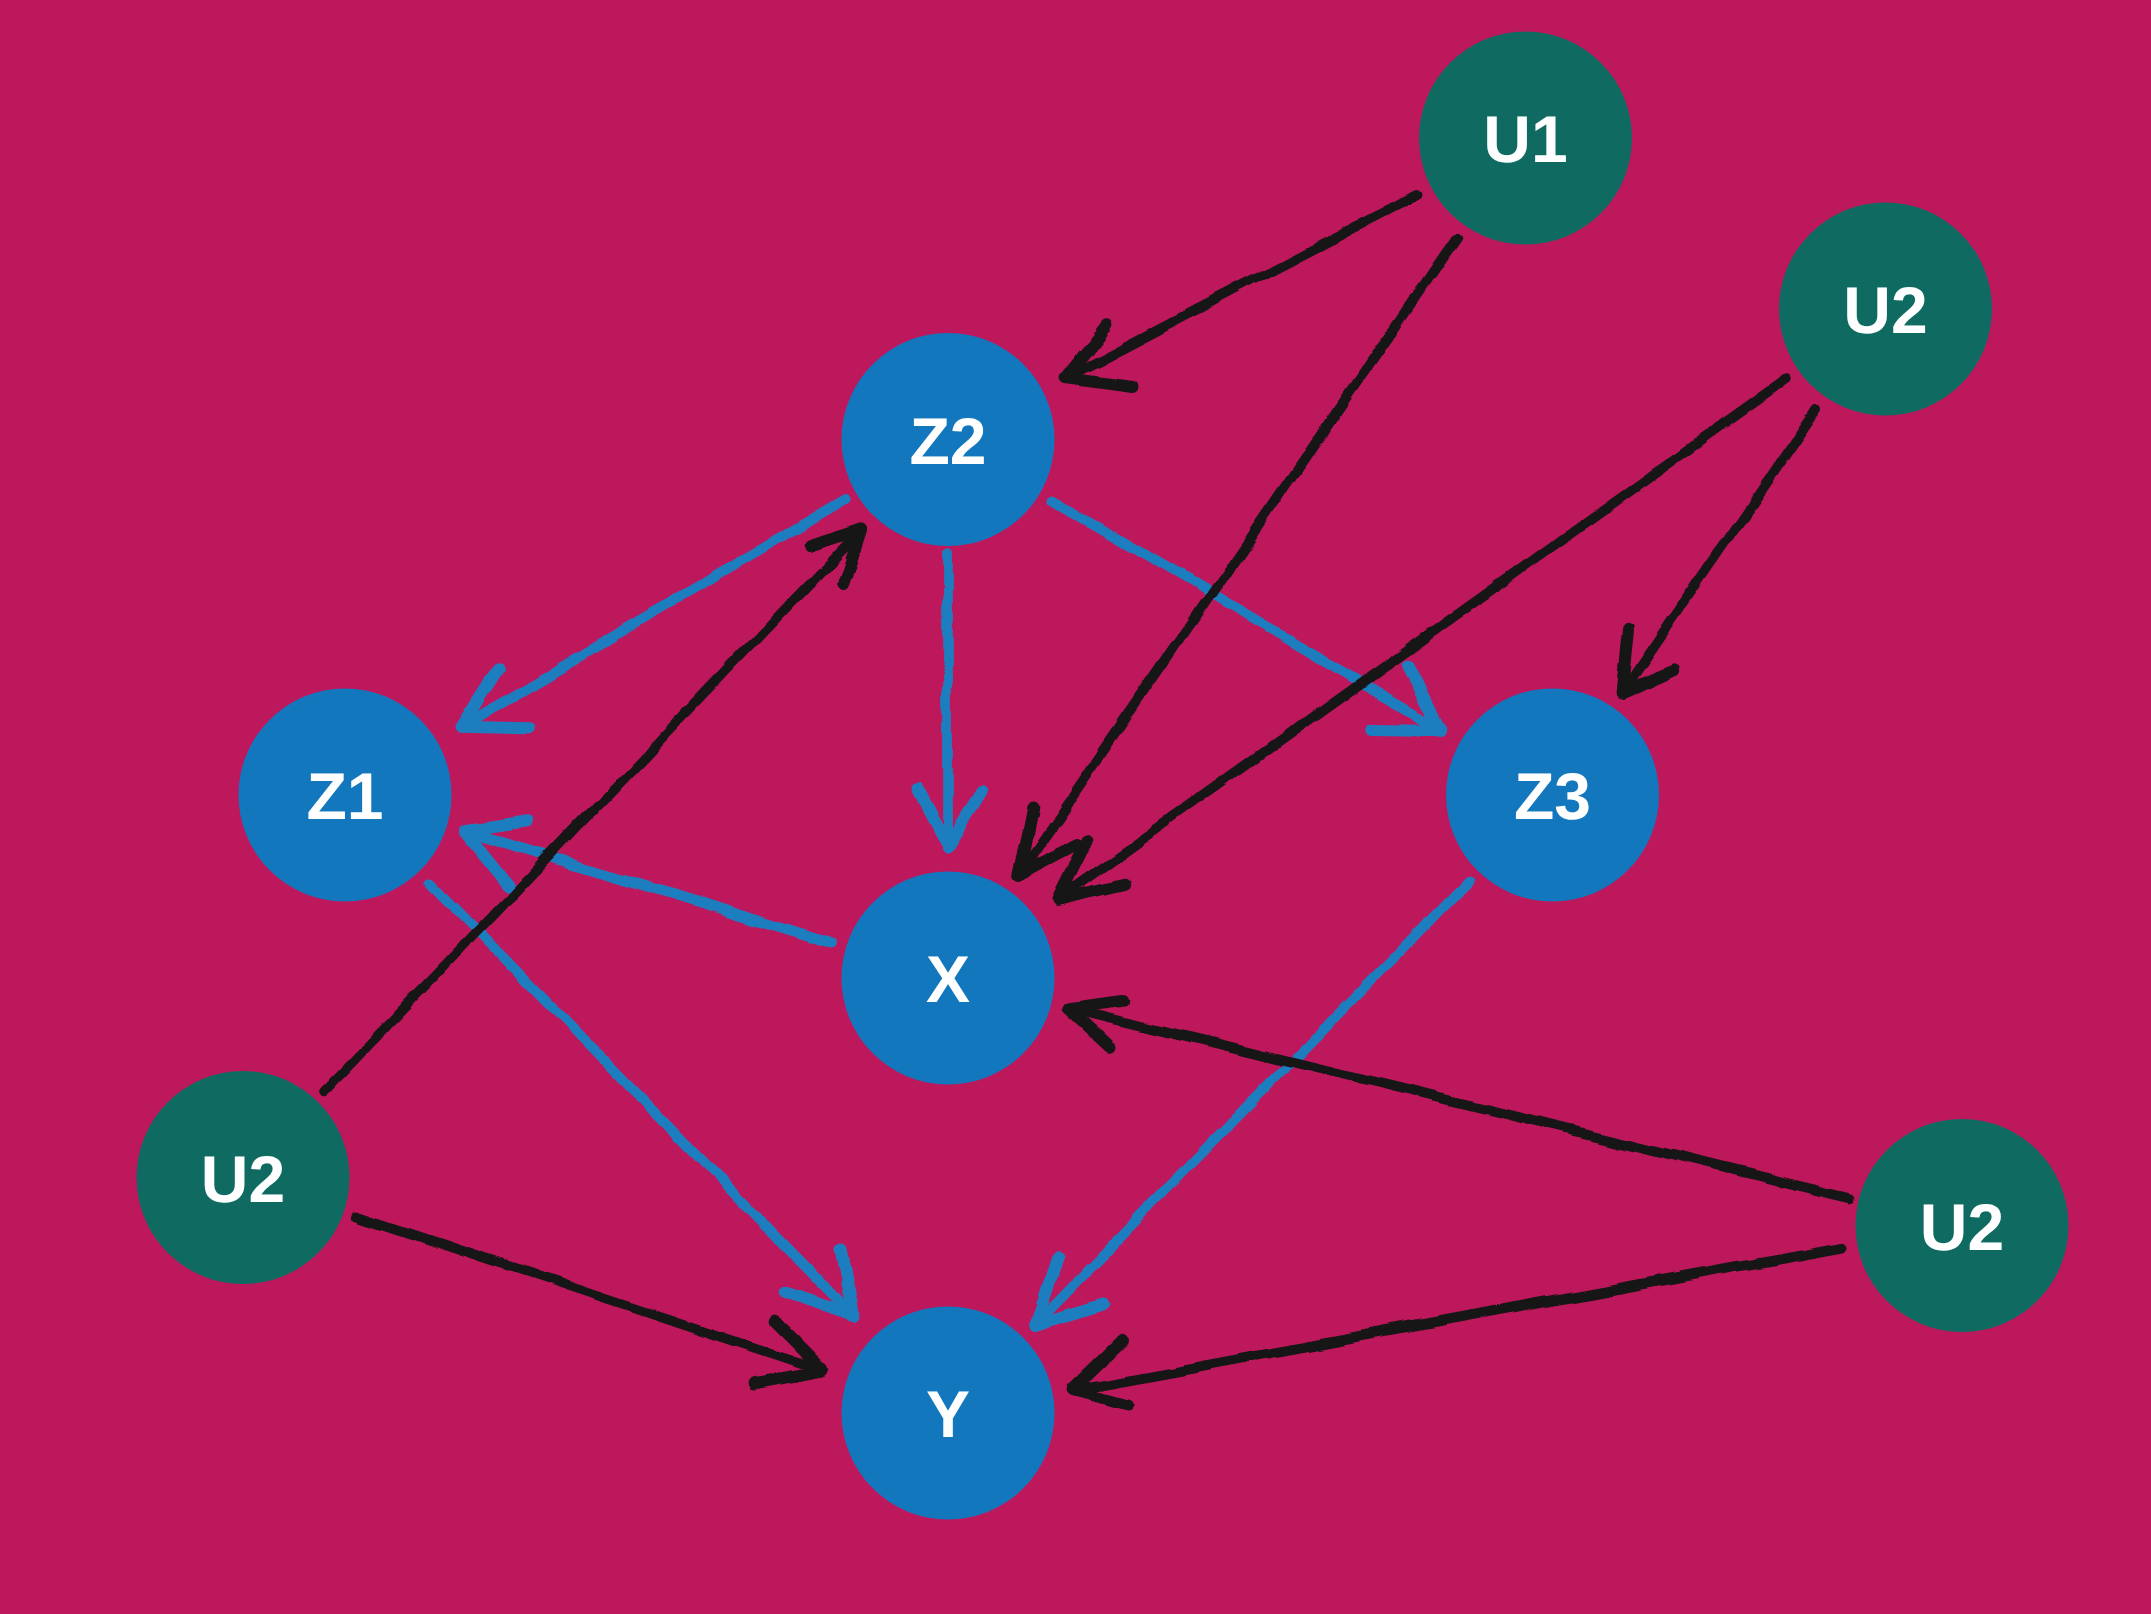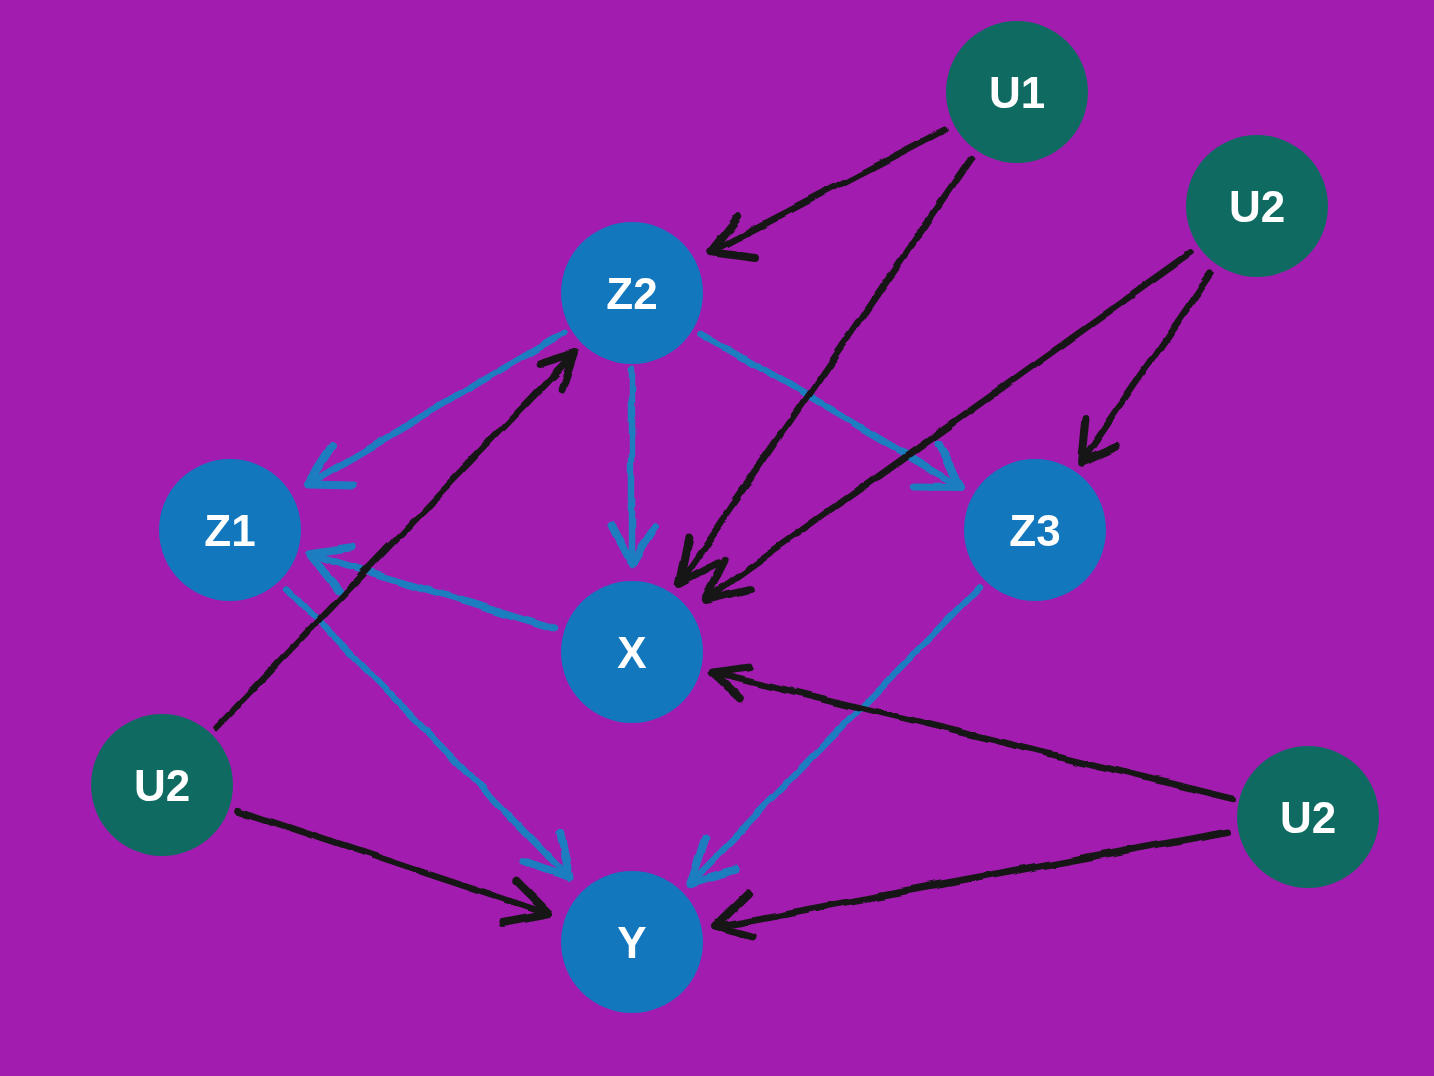--- a/index.html
+++ b/index.html
@@ -5,21 +5,21 @@
   html, body {
     margin: 0;
     padding: 0;
     background: #ffffff;
     font-family: "Liberation Sans", sans-serif;
   }
   .stage {
     position: relative;
     width: 1434px;
     height: 1076px;
-    background: #a21caf;
+    background: #be185d;
     overflow: hidden;
   }
   svg { display: block; }
   .node-label {
     font-family: "Liberation Sans", "DejaVu Sans", sans-serif;
     font-weight: 700;
     font-size: 44px;
     fill: #ffffff;
     text-anchor: middle;
     pointer-events: none;

